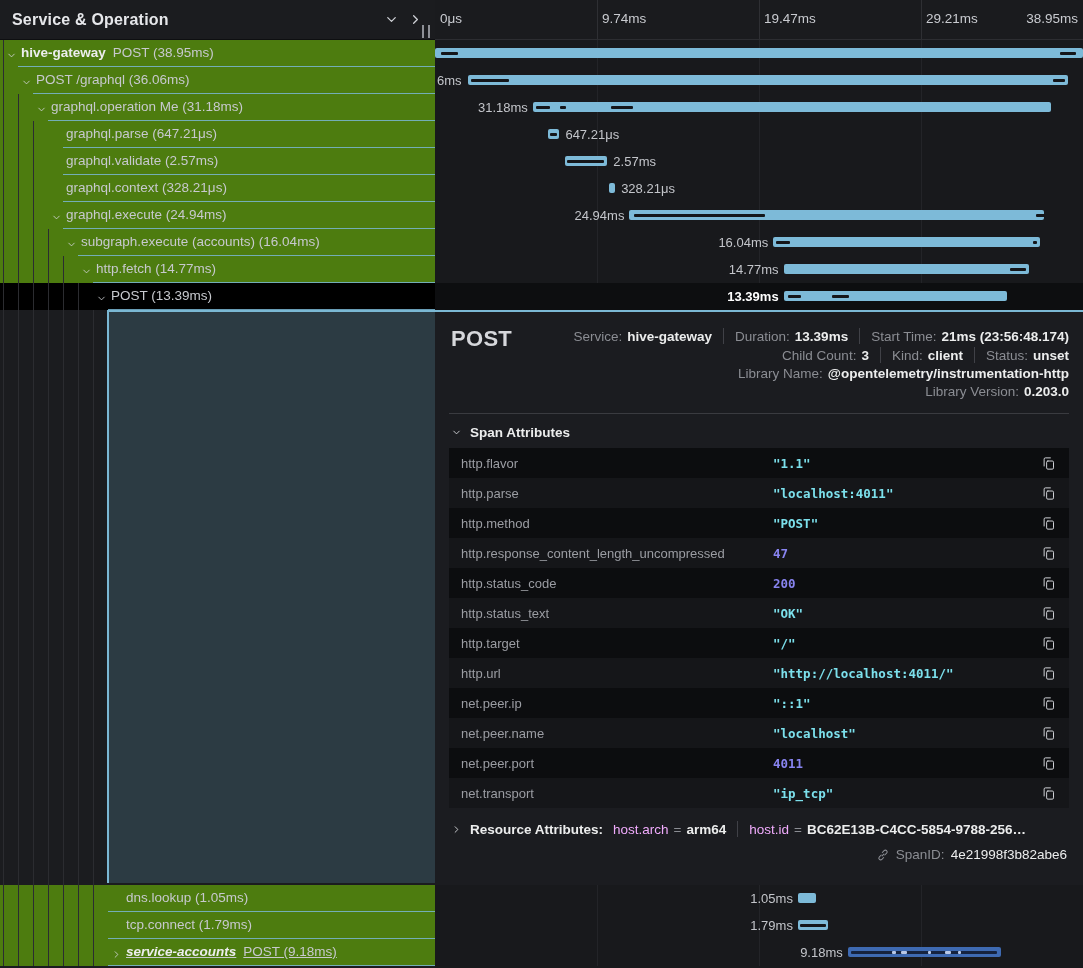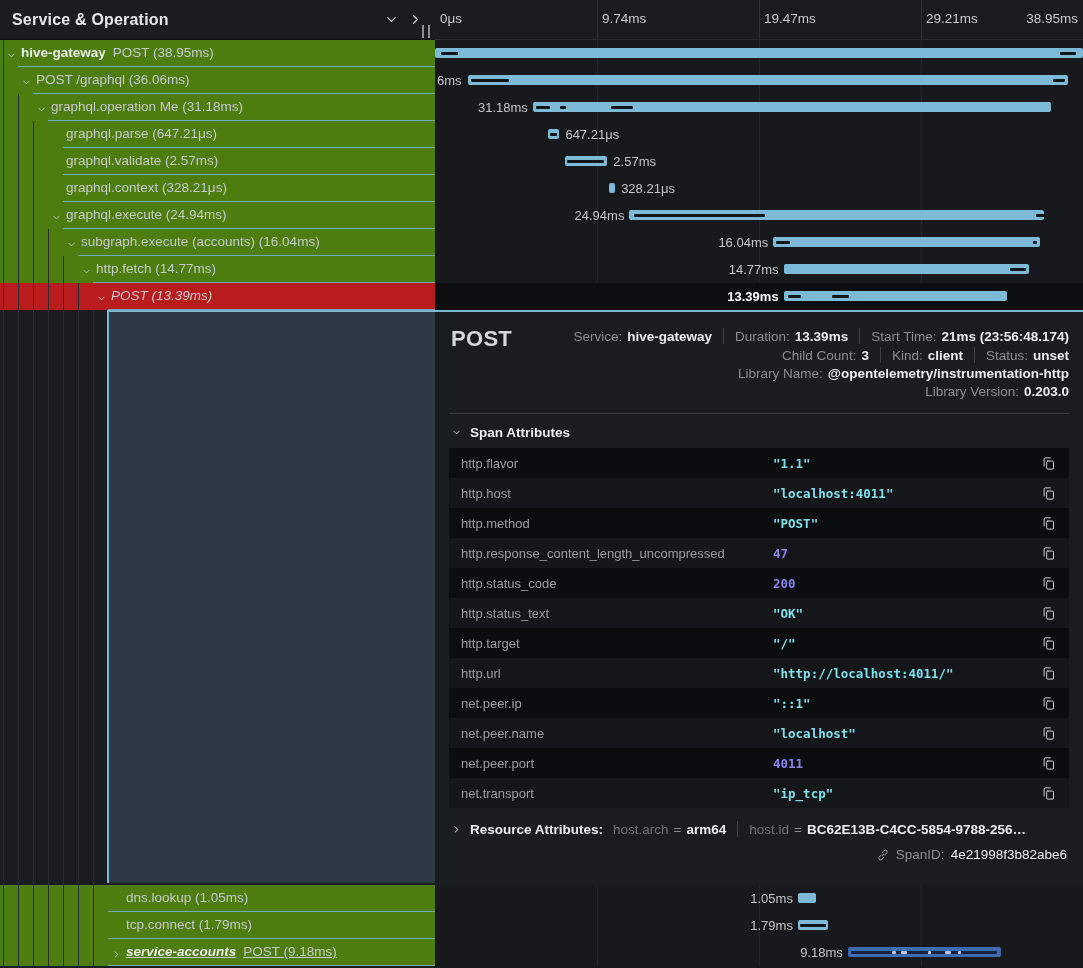--- a/index.html
+++ b/index.html
@@ -11,21 +11,21 @@
   .left{ position:absolute; left:0; top:0; width:484px; height:968px; background:#1b1c1f; border-right:1px solid #0a0b0d; }
   .left-header{ position:relative; height:40px; background:#1b1c1f; border-bottom:1px solid #0e0f11;
                 display:flex; align-items:center; padding:0 8px 0 12px; }
   .left-header .ltitle{ flex:1; font-size:16px; font-weight:700; color:#e6e7ea; letter-spacing:.2px; }
   .hicon{ width:24px; height:24px; display:flex; align-items:center; justify-content:center; cursor:pointer; }
   .hicon svg{ stroke:#cfd1d6; stroke-width:2; fill:none; stroke-linecap:round; stroke-linejoin:round; }
   .resize-handle{ position:absolute; left:422px; top:25px; width:8px; height:13px;
                   border-left:2px solid #8e9096; border-right:2px solid #8e9096; z-index:30; }
 
   .trow{ position:relative; height:27px; background:#4d7c0f; }
-  .trow.selected{ background:#b91c1c;font-style:italic; }
+  .trow.selected{ background:#000000; }
   .guide{ position:absolute; top:0; bottom:0; width:1px; background:#2b2c30; }
   .chev{ position:absolute; top:7px; width:12px; height:12px; }
   .chev svg{ stroke:#d2d4d8; stroke-width:1.8; fill:none; stroke-linecap:round; stroke-linejoin:round; }
   .tlabel{ position:absolute; top:5px; font-size:13.5px; color:#c7c9ce; white-space:nowrap; }
   .tlabel .svc{ font-weight:700; color:#eceded; margin-right:7px; }
   .tlabel .svc.it{ font-style:italic; }
   .underline{ position:absolute; bottom:0; right:0; height:1px; background:rgba(122,183,212,.85); }
 
   .left-body{ position:relative; height:575px; background:#1b1c1f; }
   .teal-panel{ position:absolute; left:107px; top:0; width:328px; height:573px;
@@ -67,21 +67,21 @@
   .akey{ width:312px; flex:none; font-size:13px; color:#9b9da3; white-space:nowrap; }
   .aval{ flex:1; font-family:"DejaVu Sans Mono", monospace; font-size:12.5px; font-weight:700; }
   .aval.string{ color:#7ce0ec; }
   .aval.number{ color:#8884f0; }
   .copy-btn{ width:18px; height:18px; flex:none; cursor:pointer; display:flex; align-items:center; justify-content:center; }
   .copy-btn svg{ stroke:#cfd1d6; stroke-width:1.6; fill:none; stroke-linecap:round; stroke-linejoin:round; }
 
   .resrow{ display:flex; align-items:center; margin:13px 16px 0 16px; font-size:13.5px; }
   .resrow svg{ stroke:#d2d4d8; stroke-width:2; fill:none; stroke-linecap:round; stroke-linejoin:round; }
   .restitle{ font-weight:700; color:#eceded; margin:0 10px 0 8px; }
-  .reskey{ color:#737373;text-align:right; }
+  .reskey{ color:#f0abfc;text-align:right; }
   .reseq{ color:#8b8d93; margin:0 5px; }
   .resval{ color:#eceded; font-weight:700; }
 
   .spanid-row{ display:flex; align-items:center; justify-content:flex-end; gap:6px; margin:10px 16px 0 0; font-size:13.5px; }
   .spanid-row svg{ stroke:#8b8d93; stroke-width:1.8; fill:none; stroke-linecap:round; stroke-linejoin:round; }
   .spanid-label{ color:#8b8d93; }
   .spanid-value{ color:#eceded; font-weight:400; }
 
   .bottomrows-left{ position:relative; height:81px; }
   .bottomrows-right{ position:relative; height:81px; }
@@ -399,21 +399,21 @@
             <span class="akey">http.flavor</span>
             <span class="aval string">"1.1"</span>
             <span class="copy-btn">
               <svg width="15" height="15" viewBox="0 0 24 24">
                 <rect x="9" y="8" width="11" height="13" rx="2"></rect>
                 <path d="M5 16 V5 a2 2 0 0 1 2-2 h8"></path>
               </svg>
             </span>
           </div>
           <div class="arow light">
-            <span class="akey">http.host</span>
+            <span class="akey">http.parse</span>
             <span class="aval string">"localhost:4011"</span>
             <span class="copy-btn">
               <svg width="15" height="15" viewBox="0 0 24 24">
                 <rect x="9" y="8" width="11" height="13" rx="2"></rect>
                 <path d="M5 16 V5 a2 2 0 0 1 2-2 h8"></path>
               </svg>
             </span>
           </div>
           <div class="arow dark">
             <span class="akey">http.method</span>

